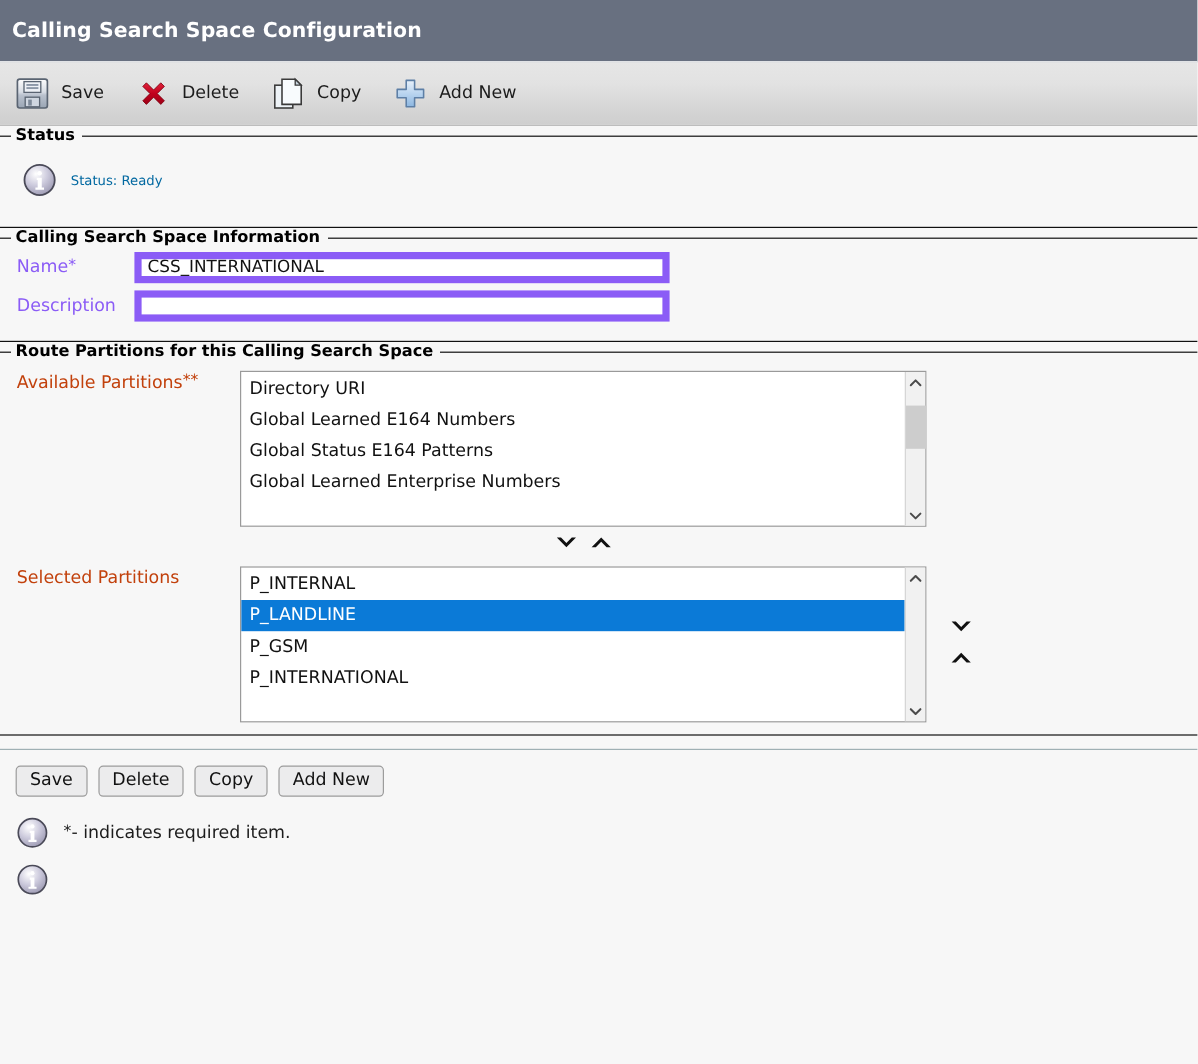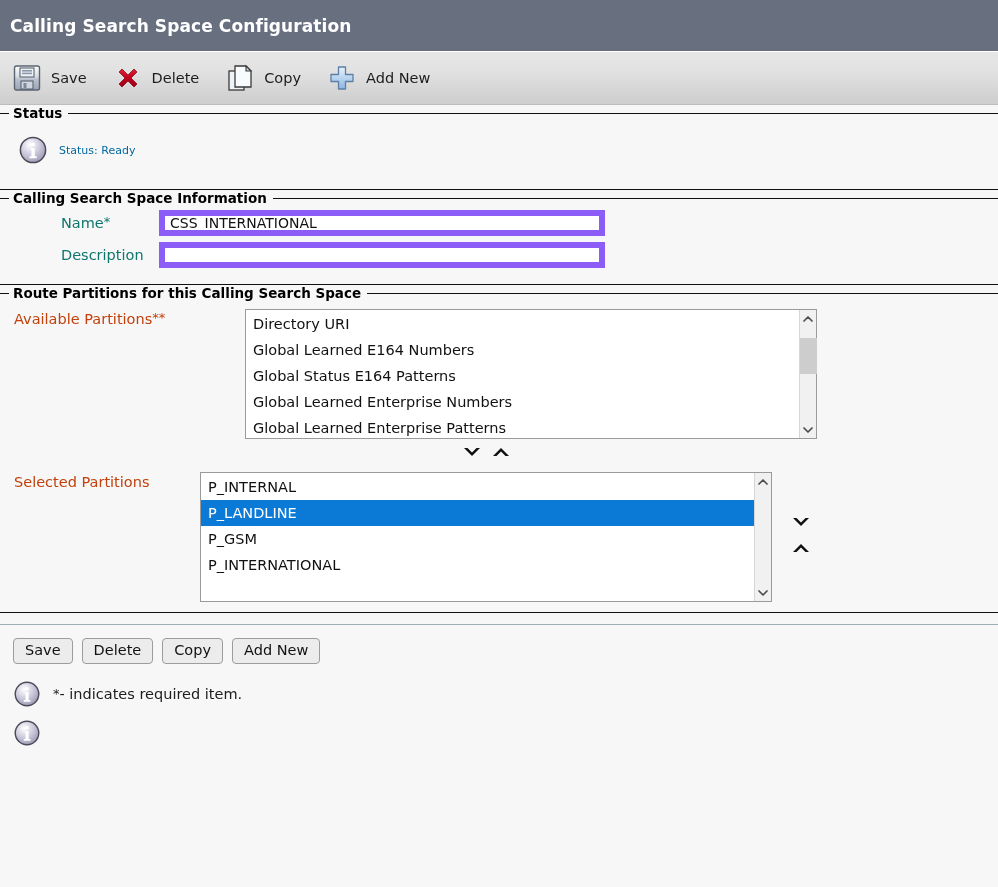--- a/index.html
+++ b/index.html
@@ -87,24 +87,23 @@
   .info-icon-sm { width: 28px; height: 28px; display: block; flex: 0 0 auto; }
 
   
   .form-row {
     display: flex;
     align-items: center;
     margin-bottom: 6px;
   }
   .form-label {
     font-size: 14.5px;
-    color: #0f766e;
+    color: #8b5cf6;
     width: 98px;
     flex: 0 0 auto;
-    margin-left: 47px;
   }
   .req-star { font-size: 13px; vertical-align: top; line-height: 1; }
   .text-input {
     width: 446px;
     height: 26px;
     border: 6px solid #8b5cf6;
     background: #ffffff;
     font-family: "DejaVu Sans", "Liberation Sans", sans-serif;
     font-size: 14px;
     color: #111111;
@@ -126,21 +125,21 @@
     padding-top: 2px;
   }
   .listbox {
     width: 572px;
     border: 1px solid #9a9a9a;
     background: #ffffff;
     display: flex;
     position: relative;
     flex: 0 0 auto;
   }
-  .listbox.available { height: 130px; margin-left: 45px; }
+  .listbox.available { height: 130px; }
   .listbox.selected  { height: 130px; }
   .list-items {
     flex: 1 1 auto;
     overflow: hidden;
     padding-top: 1px;
   }
   .list-item {
     font-size: 14.5px;
     color: #111111;
     height: 26px;
@@ -369,21 +368,20 @@
         <span class="part-label">
           <span>Available Partitions</span><span class="req-star">**</span>
         </span>
 
         <div class="listbox available">
           <div class="list-items">
             <div class="list-item">Directory URI</div>
             <div class="list-item">Global Learned E164 Numbers</div>
             <div class="list-item">Global Status E164 Patterns</div>
             <div class="list-item">Global Learned Enterprise Numbers</div>
-            <div class="list-item">Global Learned Enterprise Patterns</div>
           </div>
           <div class="sbar">
             <span class="sbar-btn">
               <svg viewBox="0 0 12 12" width="12" height="12">
                   <path d="M2 8 L6 4 L10 8" fill="none" stroke="#4b4b4b" stroke-width="1.7" stroke-linecap="round" stroke-linejoin="round"></path>
                 </svg>
             </span>
             <div class="sbar-track">
               <div class="sbar-thumb" style="top:11px;height:36px;"></div>
             </div>

